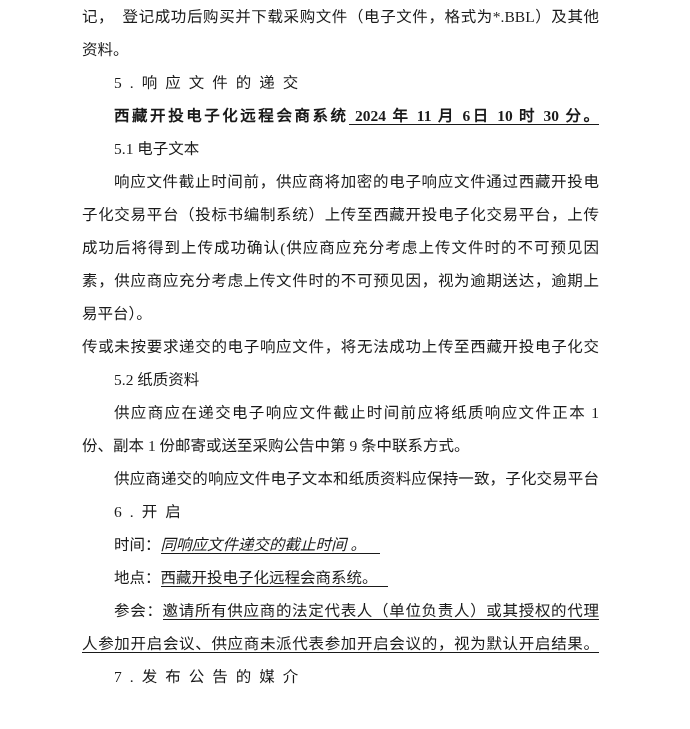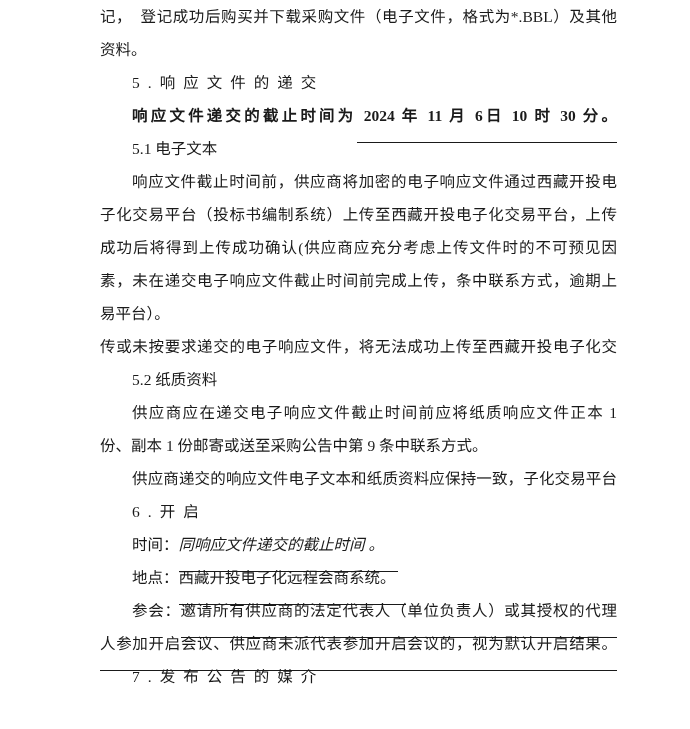--- a/index.html
+++ b/index.html
@@ -12,21 +12,21 @@
     position: relative;
     width: 690px;
     height: 729px;
     background: #ffffff;
     overflow: hidden;
     font-family: "Liberation Serif", "DejaVu Serif", serif;
     color: #1a1a1a;
   }
   .doc {
     position: absolute;
-    left: 100px;
+    left: 82px;
     top: 0px;
     width: 517px;
     font-size: 15.5px;
     line-height: 33px;
   }
   .line {
     height: 33px;
     white-space: normal;
   }
   
@@ -40,43 +40,43 @@
   }
   .b  { font-weight: 700; }
   
   .hd {
     font-weight: 400;
     letter-spacing: 8px;
   }
   
   .ub {
     border-bottom: 1px solid #1a1a1a;
-    padding-bottom: 18px;
+    padding-bottom: 0;
   }
   .pr14 { padding-right: 14px; font-style: italic; }
   .pr10 { padding-right: 10px; }
 </style>
 </head>
 <body>
 
 <div class="page">
   <div class="doc">
 
     <div class="line jf">记，　登记成功后购买并下载采购文件（电子文件，格式为*.BBL）及其他</div>
     <div class="line">资料。</div>
 
     <div class="line ind hd">5.响应文件的递交</div>
 
-    <div class="line ind jf b"><span>响应文件递交的截止时间为</span><span class="ub"> 2024 年 11 月 6日 10 时 30 分。</span></div>
+    <div class="line ind jf b"><span>西藏开投电子化远程会商系统</span><span class="ub"> 2024 年 11 月 6日 10 时 30 分。</span></div>
 
     <div class="line ind">5.1 电子文本</div>
     <div class="line ind jf">响应文件截止时间前，供应商将加密的电子响应文件通过西藏开投电</div>
     <div class="line jf">子化交易平台（投标书编制系统）上传至西藏开投电子化交易平台，上传</div>
     <div class="line jf">成功后将得到上传成功确认(供应商应充分考虑上传文件时的不可预见因</div>
-    <div class="line jf">素，未在递交电子响应文件截止时间前完成上传，条中联系方式，逾期上</div>
+    <div class="line jf">素，供应商应充分考虑上传文件时的不可预见因，视为逾期送达，逾期上</div>
     <div class="line">易平台）。</div>
     <div class="line jf">传或未按要求递交的电子响应文件，将无法成功上传至西藏开投电子化交</div>
 
     <div class="line ind">5.2 纸质资料</div>
     <div class="line ind jf">供应商应在递交电子响应文件截止时间前应将纸质响应文件正本 1</div>
     <div class="line">份、副本 1 份邮寄或送至采购公告中第 9 条中联系方式。</div>
     <div class="line ind jf">供应商递交的响应文件电子文本和纸质资料应保持一致，子化交易平台</div>
 
     <div class="line ind hd">6.开启</div>
 

